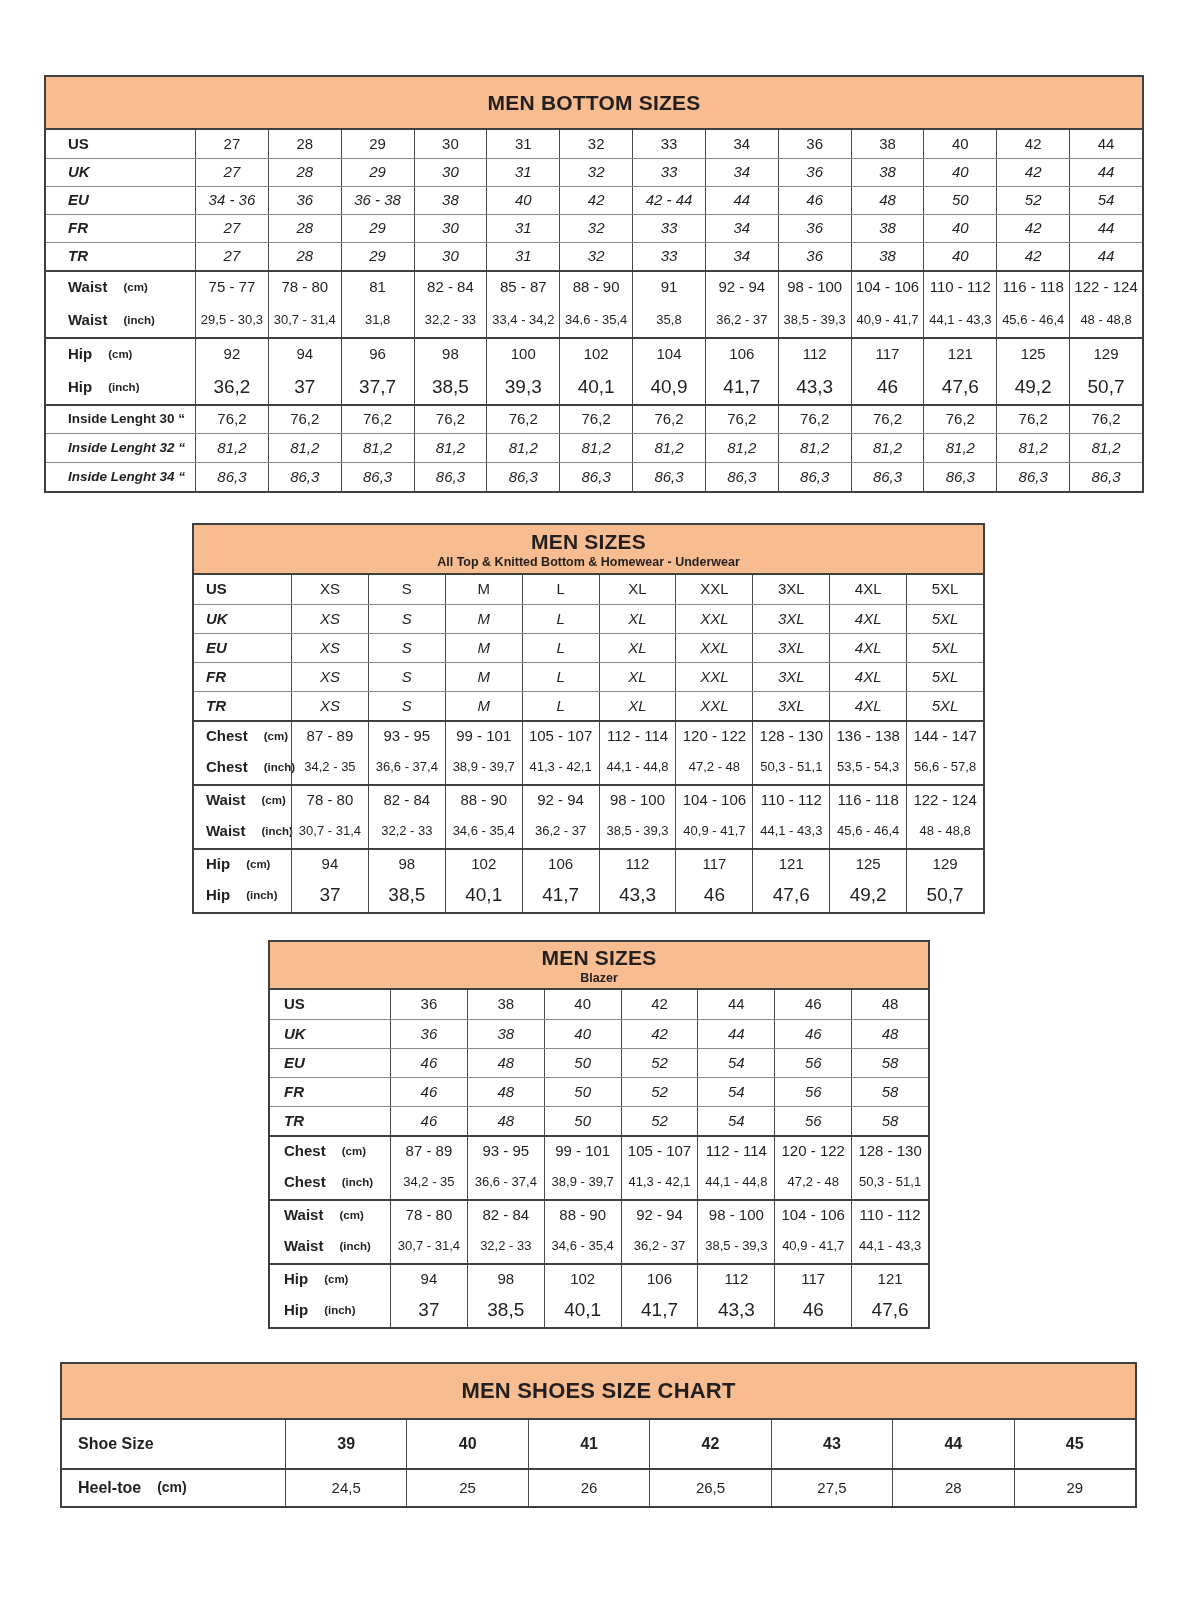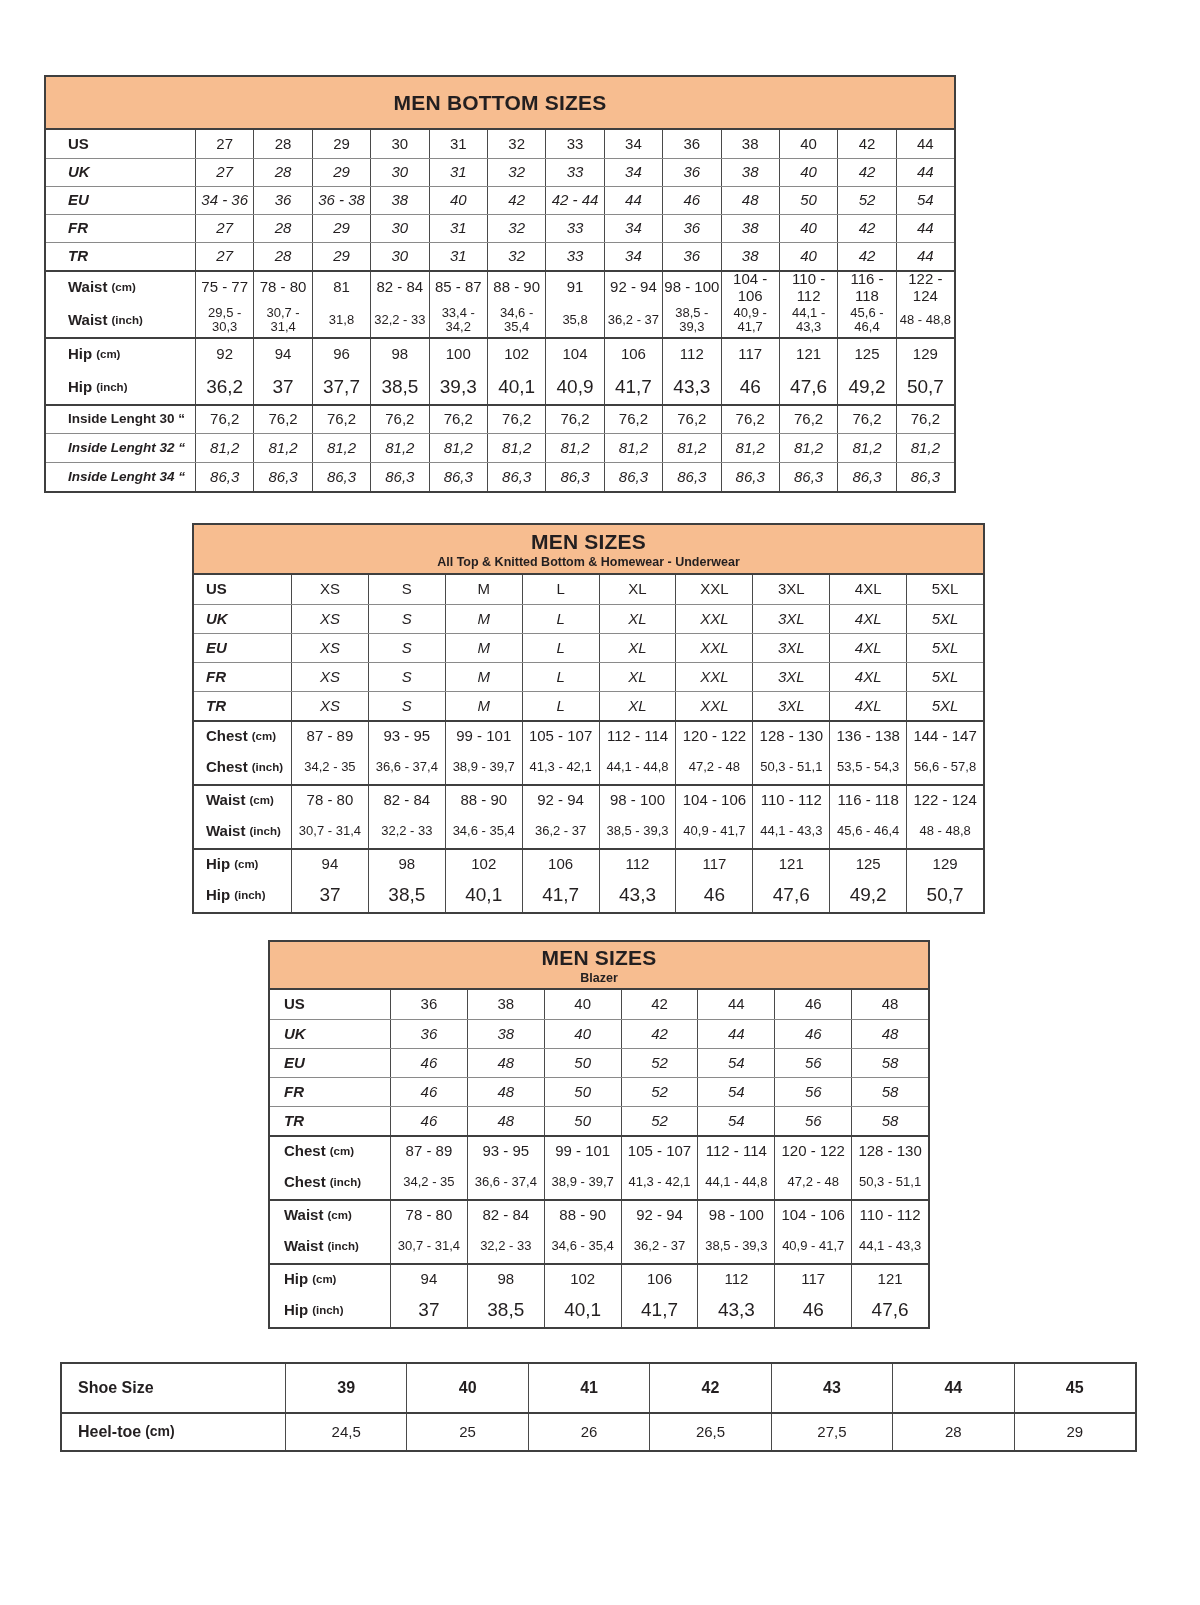--- a/index.html
+++ b/index.html
@@ -13,21 +13,21 @@
     overflow:hidden;
   }
   .size-table {
     position:absolute;
     border:2px solid #3f3f3f;
     background:#ffffff;
     display:flex;
     flex-direction:column;
   }
   
-  .t0 { left:44px;  top:75px;   width:912px; }
+  .t0 { left:44px;  top:75px;   width:1100px; }
   .t1 { left:192px; top:523px;  width:793px;  }
   .t2 { left:268px; top:940px;  width:662px;  }
   .t3 { left:60px;  top:1362px; width:1077px; }
 
   .band {
     background:#f7bd90;
     border-bottom:2px solid #3f3f3f;
     display:flex; flex-direction:column;
     align-items:center; justify-content:center;
     text-align:center;
@@ -55,21 +55,21 @@
   }
   .cell + .cell { border-left:1px solid #4a4a4a; }
   .cell.label {
     justify-content:flex-start;
     font-weight:bold;
     padding-left:22px;
   }
   .t1 .cell.label { padding-left:12px; }
   .t2 .cell.label { padding-left:14px; }
   .t3 .cell.label { padding-left:16px; font-size:16px; }
-  .cell.label .unit { font-weight:bold; font-size:11.5px; margin-left:4px; }
+  .cell.label .unit { font-weight:bold; font-size:11.5px; margin-left:16px; }
   .cell.val { flex:1 1 0; }
 
   
   .t0 .cell.label { width:149px; flex:0 0 149px; }
   .t1 .cell.label { width:97px;  flex:0 0 97px;  }
   .t2 .cell.label { width:120px; flex:0 0 120px; }
   .t3 .cell.label { width:223px; flex:0 0 223px; }
 
   
   .row.size   { height:28px; }
@@ -630,20 +630,24 @@
         <div class="cell val">40,1</div>
         <div class="cell val">41,7</div>
         <div class="cell val">43,3</div>
         <div class="cell val">46</div>
         <div class="cell val">47,6</div>
       </div>
     </div>
 </div>
 
 <div class="size-table t3">
+  <div class="band">
+    <div class="title">MEN SHOES SIZE CHART</div>
+
+  </div>
   <div class="rows">
       <div class="row shoe sep-none">
         <div class="cell label">
           <span>Shoe Size</span>
         </div>
         <div class="cell val">39</div>
         <div class="cell val">40</div>
         <div class="cell val">41</div>
         <div class="cell val">42</div>
         <div class="cell val">43</div>

